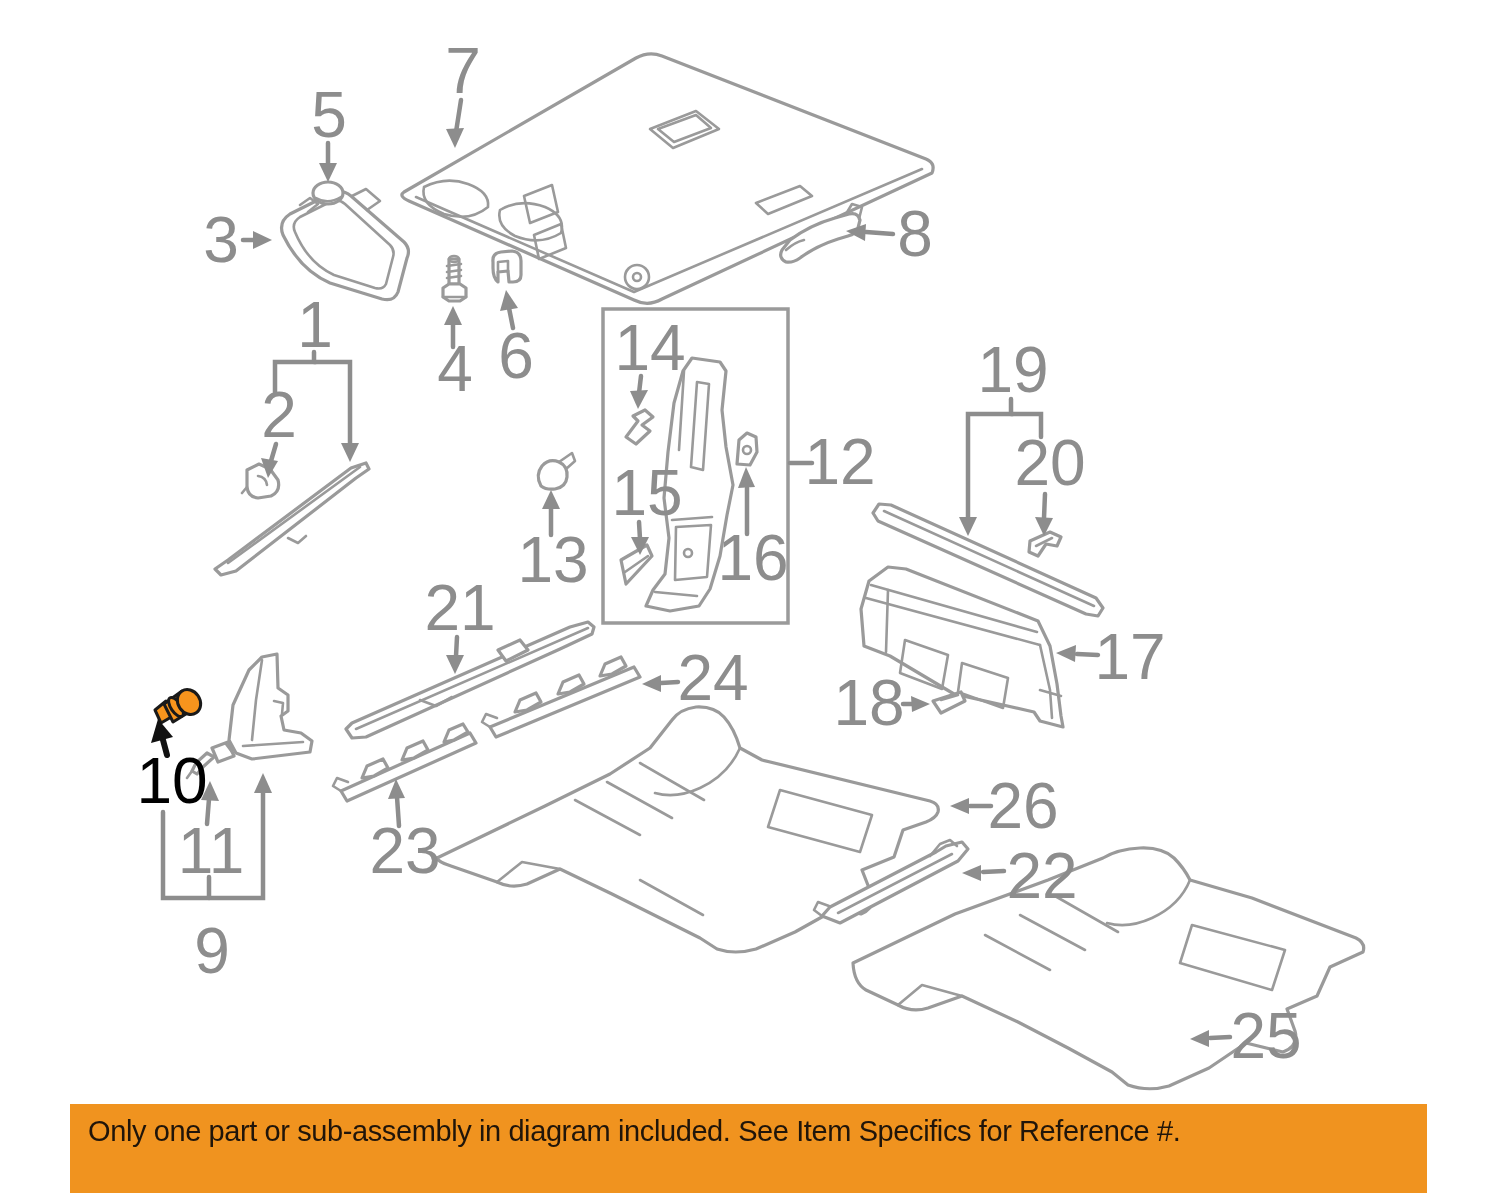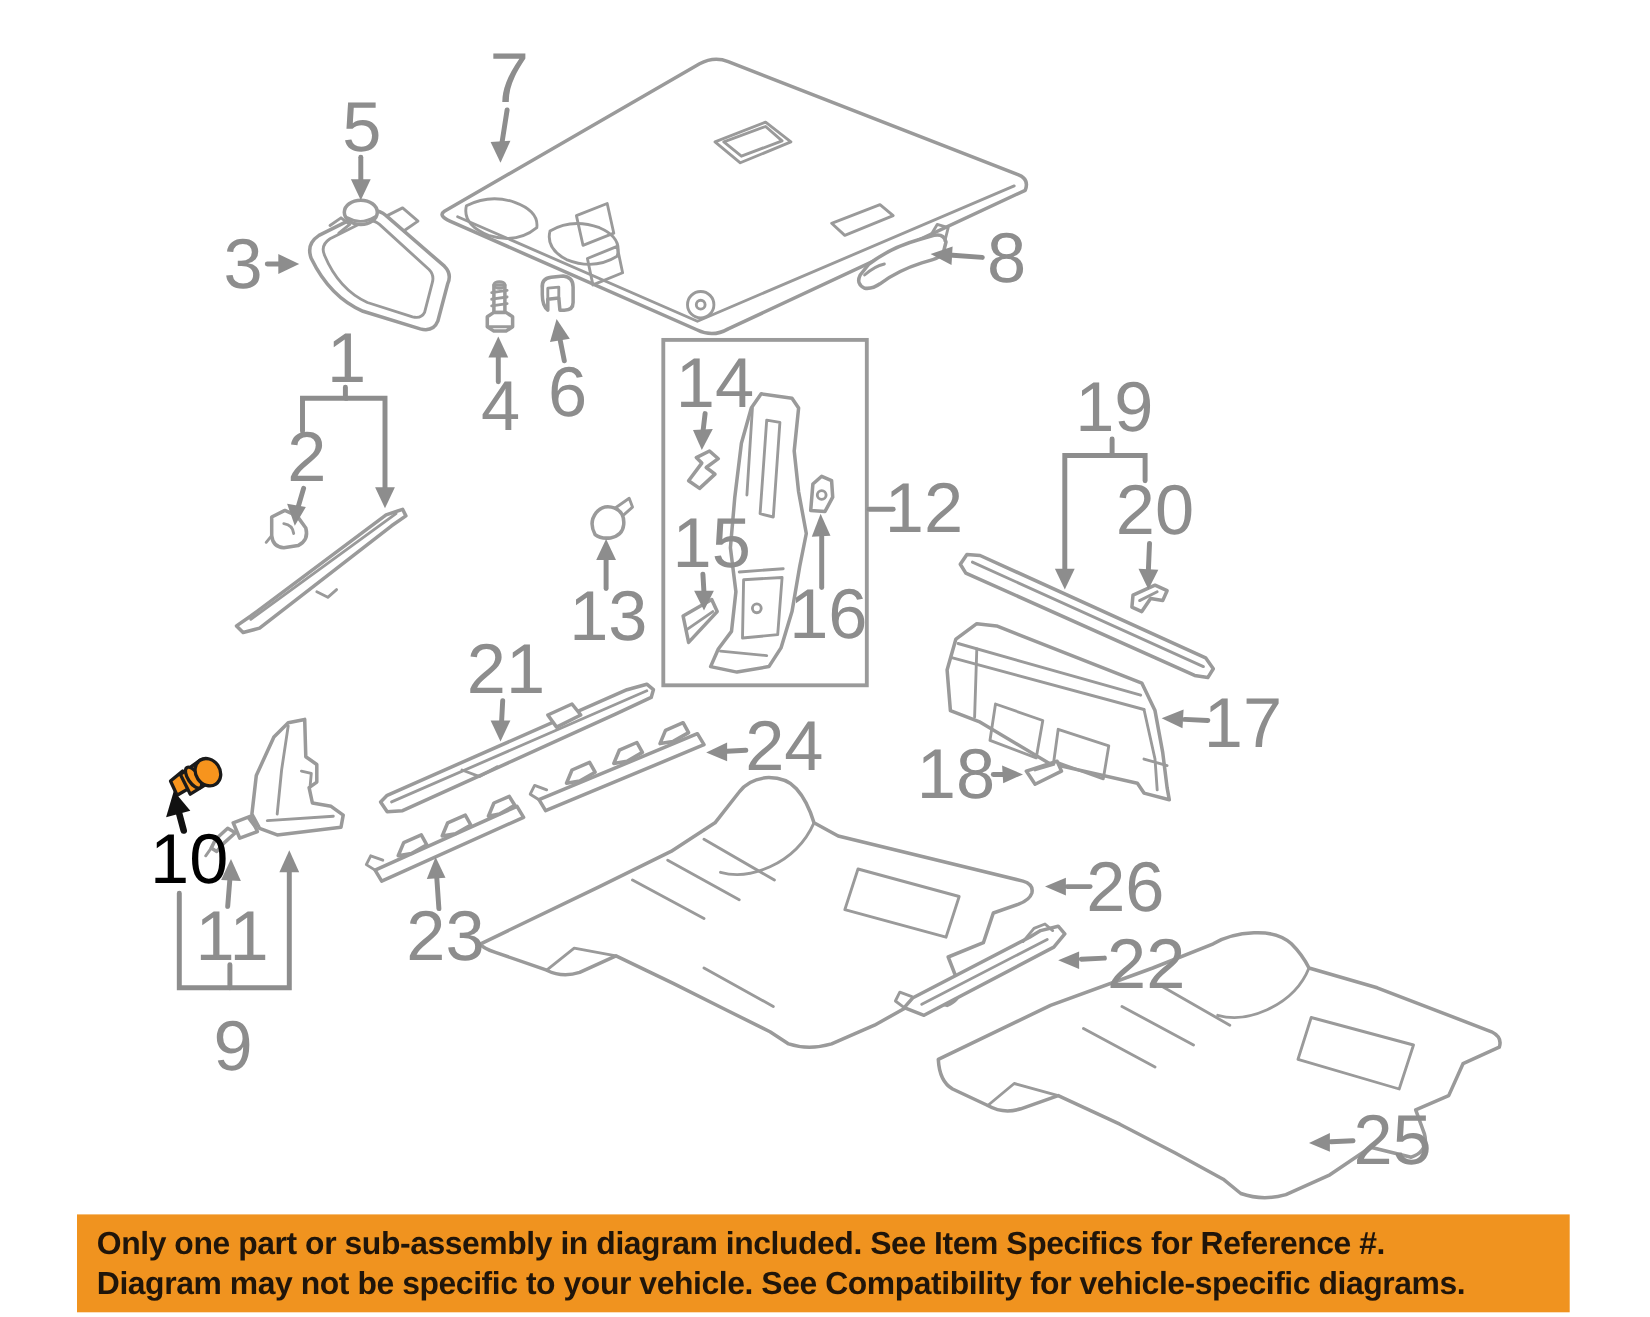--- a/index.html
+++ b/index.html
@@ -14,21 +14,21 @@
   .leader{fill:none;stroke:var(--label,#8d8d8d);stroke-width:4.5;stroke-linecap:round;}
   .head{fill:var(--label,#8d8d8d);stroke:none;}
   .leader-black{fill:none;stroke:#111111;stroke-width:6;stroke-linecap:round;}
   .head-black{fill:#111111;stroke:none;}
   .hl-part{fill:var(--hl,#F7941D);stroke:#1a1a1a;stroke-width:3;stroke-linejoin:round;}
   .callout{font:64px "Liberation Sans",sans-serif;fill:var(--label,#8d8d8d);text-anchor:middle;}
   .callout.hl{fill:#000000;}
   #banner{
     position:absolute;left:70px;top:1104px;width:1357px;height:89px;
     background:var(--banner-bg,#F0931F);color:var(--banner-fg,#20150a);
-    font-weight:bold;font-size:29px;letter-spacing:-0.4px;line-height:36px;
+    font-weight:normal;font-size:29px;letter-spacing:-0.4px;line-height:36px;
     padding:9px 0 0 18px;box-sizing:border-box;white-space:nowrap;
   }
 </style>
 </head>
 <body>
 
 <svg width="1500" height="1104" viewBox="0 0 1500 1104">
 
   <g>
     <path class="part" d="M 404 192 L 636 58 Q 649 51 662 56 L 926 159 Q 936 163 932 173 L 662 299 Q 648 307 634 300 L 409 201 Q 398 196 404 192 Z"></path>
@@ -308,14 +308,13 @@
       <text x="1042" y="898" class="callout">22</text>
       <text x="405" y="873" class="callout">23</text>
       <text x="713" y="700" class="callout">24</text>
       <text x="1266" y="1058" class="callout">25</text>
       <text x="1023" y="828" class="callout">26</text>
     </g>
 </svg>
 
 <div id="banner">
   <div>Only one part or sub-assembly in diagram included. See Item Specifics for Reference #.</div>
-  <div>Diagram may not be specific to your vehicle. See Compatibility for vehicle-specific diagrams.</div>
 </div>
 
 </body></html>

